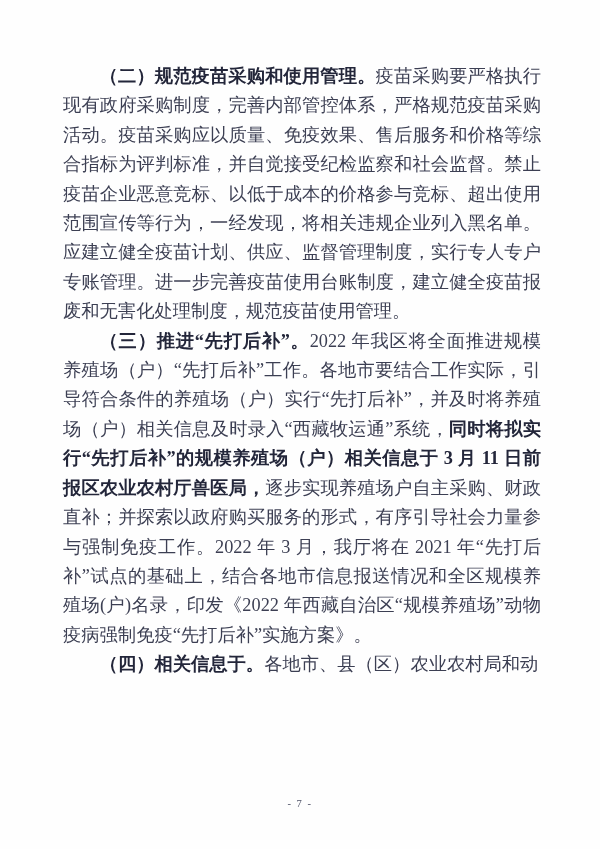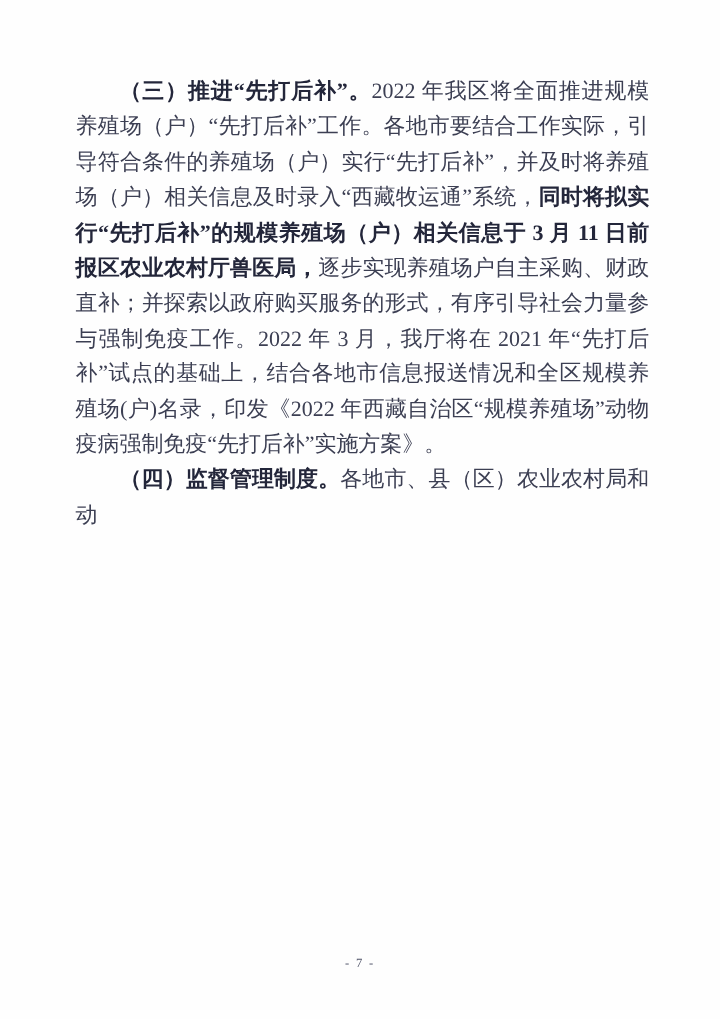--- a/index.html
+++ b/index.html
@@ -50,21 +50,22 @@
     font-family: "Liberation Serif", "DejaVu Serif", serif;
   }
 </style>
 </head>
 <body>
 
 <div class="page">
   <div class="doc-body">
 
 
+    <p class="para"><span class="seg-bold">（二）规范疫苗采购和使用管理。</span><span>疫苗采购要严格执行现有政府采购制度，完善内部管控体系，严格规范疫苗采购活动。疫苗采购应以质量、免疫效果、售后服务和价格等综合指标为评判标准，并自觉接受纪检监察和社会监督。禁止疫苗企业恶意竞标、以低于成本的价格参与竞标、超出使用范围宣传等行为，一经发现，将相关违规企业列入黑名单。应建立健全疫苗计划、供应、监督管理制度，实行专人专户专账管理。进一步完善疫苗使用台账制度，建立健全疫苗报废和无害化处理制度，规范疫苗使用管理。</span></p>
 
     <p class="para"><span class="seg-bold">（三）推进“先打后补”。</span><span>2022 年我区将全面推进规模养殖场（户）“先打后补”工作。各地市要结合工作实际，引导符合条件的养殖场（户）实行“先打后补”，并及时将养殖场（户）相关信息及时录入“西藏牧运通”系统，</span><span class="seg-bold">同时将拟实行“先打后补”的规模养殖场（户）相关信息于 3 月 11 日前报区农业农村厅兽医局，</span><span>逐步实现养殖场户自主采购、财政直补；并探索以政府购买服务的形式，有序引导社会力量参与强制免疫工作。2022 年 3 月，我厅将在 2021 年“先打后补”试点的基础上，结合各地市信息报送情况和全区规模养殖场(户)名录，印发《2022 年西藏自治区“规模养殖场”动物疫病强制免疫“先打后补”实施方案》。</span></p>
 
-    <p class="para"><span class="seg-bold">（四）监督管理制度。</span><span>各地市、县（区）农业农村局和动</span></p>
+    <p class="para"><span class="seg-bold">（四）相关信息于。</span><span>各地市、县（区）农业农村局和动</span></p>
 
   </div>
 
   <div class="page-number">- 7 -</div>
 </div>
 
 </body></html>

